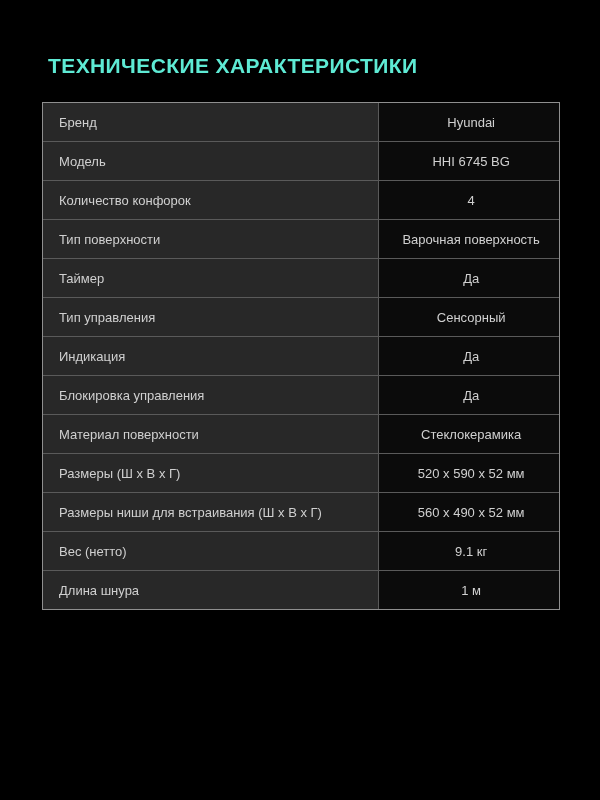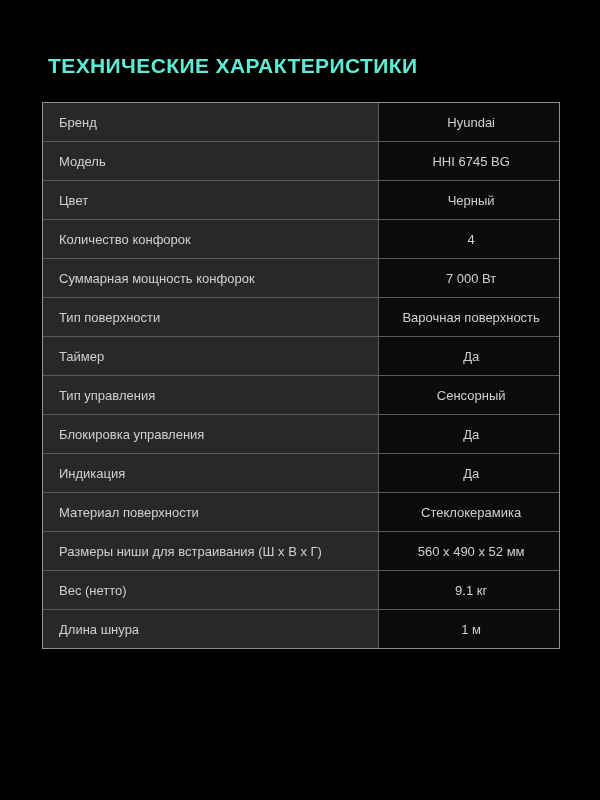--- a/index.html
+++ b/index.html
@@ -75,66 +75,62 @@
   <tr>
     <td class="label-cell">Бренд</td>
     <td class="value-cell">Hyundai</td>
   </tr>
 
   <tr>
     <td class="label-cell">Модель</td>
     <td class="value-cell">HHI 6745 BG</td>
   </tr>
 
-  <tr>
-    <td class="label-cell">Цвет</td>
-    <td class="value-cell">Черный</td>
-  </tr>
 
   <tr>
     <td class="label-cell">Количество конфорок</td>
     <td class="value-cell">4</td>
   </tr>
 
-  <tr>
-    <td class="label-cell">Суммарная мощность конфорок</td>
-    <td class="value-cell">7 000 Вт</td>
-  </tr>
 
   <tr>
     <td class="label-cell">Тип поверхности</td>
     <td class="value-cell">Варочная поверхность</td>
   </tr>
 
   <tr>
     <td class="label-cell">Таймер</td>
     <td class="value-cell">Да</td>
   </tr>
 
   <tr>
     <td class="label-cell">Тип управления</td>
     <td class="value-cell">Сенсорный</td>
   </tr>
 
   <tr>
-    <td class="label-cell">Блокировка управления</td>
+    <td class="label-cell">Индикация</td>
     <td class="value-cell">Да</td>
   </tr>
 
   <tr>
-    <td class="label-cell">Индикация</td>
+    <td class="label-cell">Блокировка управления</td>
     <td class="value-cell">Да</td>
   </tr>
 
   <tr>
     <td class="label-cell">Материал поверхности</td>
     <td class="value-cell">Стеклокерамика</td>
   </tr>
 
 
+  <tr>
+    <td class="label-cell">Размеры (Ш х В х Г)</td>
+    <td class="value-cell">520 х 590 х 52 мм</td>
+  </tr>
 
   <tr>
     <td class="label-cell">Размеры ниши для встраивания (Ш х В х Г)</td>
     <td class="value-cell">560 х 490 х 52 мм</td>
   </tr>
 
   <tr>
     <td class="label-cell">Вес (нетто)</td>
     <td class="value-cell">9.1 кг</td>
   </tr>

